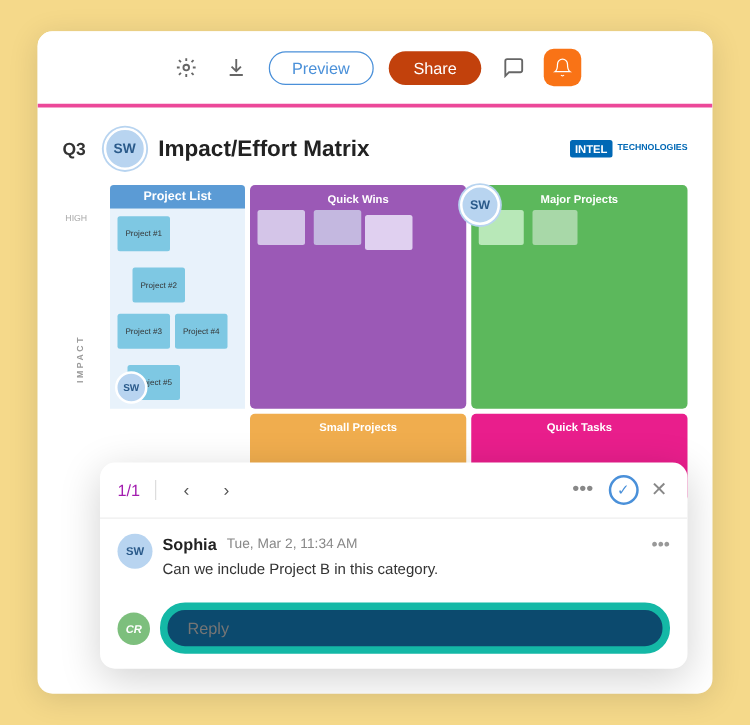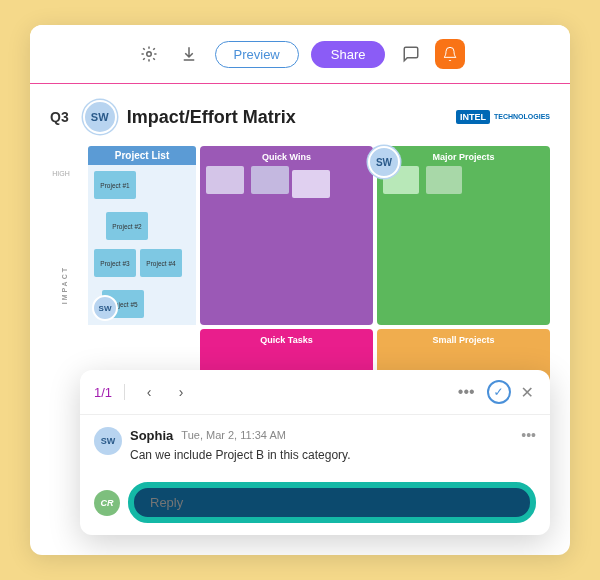--- a/index.html
+++ b/index.html
@@ -32,21 +32,21 @@
       position: relative;
     }
 
     
     .toolbar {
       display: flex;
       align-items: center;
       justify-content: center;
       gap: 12px;
       padding: 14px 20px;
-      border-bottom: 1px solid #ec4899;
+      border-bottom: 3px solid #ec4899;
       background: #fff;
     }
 
     .toolbar-icons {
       display: flex;
       align-items: center;
       gap: 12px;
     }
 
     .toolbar-icon {
@@ -65,21 +65,21 @@
       color: #4a90d9;
       background: #fff;
       border-radius: 20px;
       padding: 5px 18px;
       font-size: 13px;
       font-weight: 500;
       cursor: pointer;
     }
 
     .btn-share {
-      background: #8b5cf6;
+      background: #c2410c;
       color: #fff;
       border: none;
       border-radius: 20px;
       padding: 6px 20px;
       font-size: 13px;
       font-weight: 500;
       cursor: pointer;
     }
 
     .toolbar-right-icons {
@@ -513,26 +513,26 @@
             </div>
 
           </div>
 
           <div style="display:flex; gap:4px;">
 
             <div style="width:108px; flex-shrink:0;">
               
             </div>
 
+            <div class="matrix-quadrant q-small" style="flex:1; min-height:70px;">
+              <div class="quadrant-header">Small Projects</div>
+            </div>
+
             <div class="matrix-quadrant q-quick-tasks" style="flex:1; min-height:70px;">
               <div class="quadrant-header">Quick Tasks</div>
-            </div>
-
-            <div class="matrix-quadrant q-small" style="flex:1; min-height:70px;">
-              <div class="quadrant-header">Small Projects</div>
             </div>
 
           </div>
 
         </div>
       </div>
 
     </div>
 
     <div class="comment-popup">

